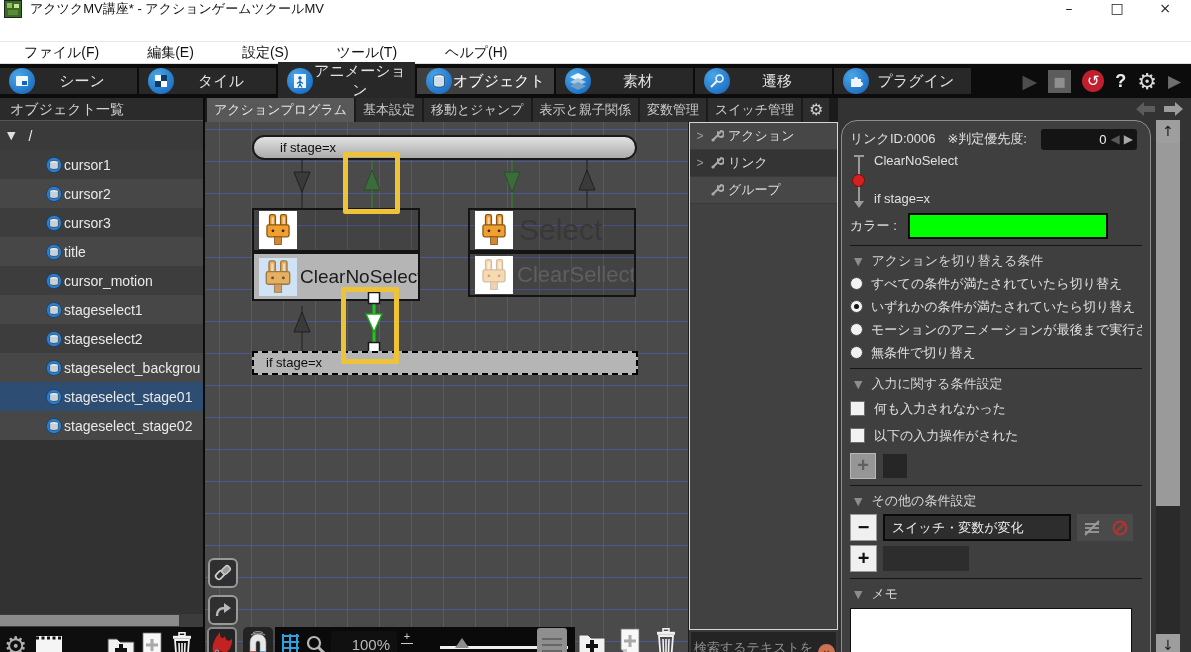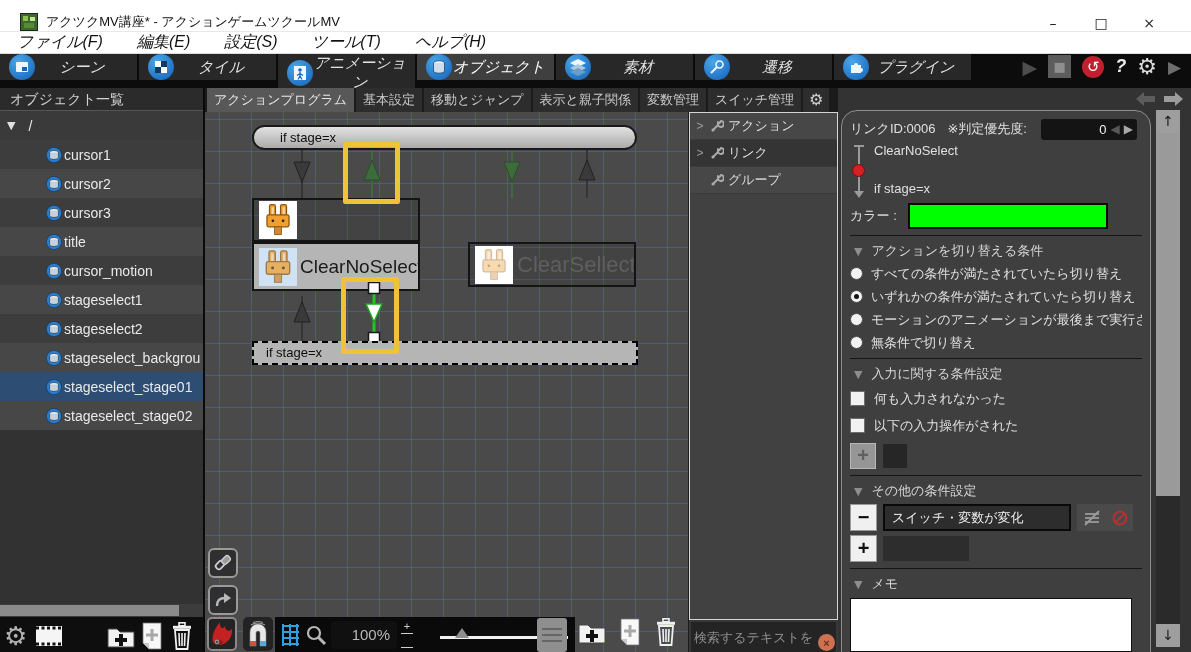--- a/index.html
+++ b/index.html
@@ -1,31 +1,31 @@
 <!DOCTYPE html>
 <html><head>
 <meta charset="utf-8">
 <style>
   *{box-sizing:border-box;margin:0;padding:0;}
   html,body{width:1191px;height:652px;overflow:hidden;}
   body{font-family:"Liberation Sans","DejaVu Sans",sans-serif;background:#222;}
   .app{position:relative;width:1191px;height:652px;background:#333;overflow:hidden;}
 
   
-  .titlebar{height:32px;background:#fff;display:flex;align-items:flex-end;padding:0 20px;border-bottom:1px solid #e8e8e8;}
+  .titlebar{height:42px;background:#fff;display:flex;align-items:flex-start;padding:0 4px;border-bottom:1px solid #e8e8e8;}
   .titlebar .title{font-size:13px;color:#111;margin-left:8px;}
   .win-controls{margin-left:auto;display:flex;gap:28px;padding-right:12px;}
   .win-btn{font-size:14px;color:#222;width:20px;text-align:center;font-family:"DejaVu Sans",sans-serif;}
 
   
   .menubar{height:22px;background:#fff;display:flex;align-items:center;border-bottom:1px solid #ddd;}
-  .menu-item{font-size:16px;color:#111;padding:0 17px;font-style:italic;}
-
-  
-  .toolbar{height:34px;background:#0c0c0c;display:flex;align-items:flex-start;font-style:italic;}
+  .menu-item{font-size:14px;color:#111;padding:0 24px;}
+
+  
+  .toolbar{height:34px;background:#0c0c0c;display:flex;align-items:center;}
   .tb-tab{width:137px;margin-right:2px;background:#282828;display:flex;align-items:center;padding-left:9px;}
   .tb-tab.active{background:#3f3f3f;}
   .tb-tab .lbl{flex:1;text-align:center;padding-right:8px;font-size:15px;color:#e2e2e2;}
   .tb-tab.active .lbl{color:#fff;}
   .tb-circle{width:26px;height:26px;border-radius:50%;background:radial-gradient(circle at 35% 30%,#4aa6e8,#1260b8);display:flex;align-items:center;justify-content:center;flex:0 0 auto;}
   .tb-controls{margin-left:auto;display:flex;align-items:center;gap:11px;padding-right:10px;}
   .g-play1{color:#4d4d4d;font-size:19px;font-family:"DejaVu Sans",sans-serif;}
   .g-stopbtn{width:23px;height:23px;background:#5c5c5c;display:flex;align-items:center;justify-content:center;}
   .g-stop{color:#8f8f8f;font-size:13px;font-family:"DejaVu Sans",sans-serif;}
   .g-undo{width:22px;height:22px;border-radius:50%;background:#c21f2e;color:#fff;font-size:15px;display:flex;align-items:center;justify-content:center;font-family:"DejaVu Sans",sans-serif;}
@@ -485,20 +485,28 @@
             <polygon points="9,10 1,30 17,30" fill="#3a3a3a" stroke="#202020"></polygon>
           </svg>
 
           <div class="action-box ab-dim" style="left:47px;top:86px;width:168px;height:44px">
             <span class="icon-tile">
                 <svg width="34" height="34">
                   <use href="#sym-rabbit"></use>
                 </svg>
               </span>
           </div>
+          <div class="action-box ab-dim" style="left:263px;top:86px;width:168px;height:44px">
+            <span class="icon-tile">
+                <svg width="34" height="34">
+                  <use href="#sym-rabbit"></use>
+                </svg>
+              </span>
+            <span class="an-select">Select</span>
+          </div>
           <div class="action-box ab-sel" style="left:47px;top:130px;width:168px;height:49px">
             <span class="icon-tile blue">
                 <svg width="36" height="36" style="opacity:.75">
                   <use href="#sym-rabbit"></use>
                 </svg>
               </span>
             <span class="an-clearnosel">ClearNoSelect</span>
           </div>
           <div class="action-box ab-dim" style="left:263px;top:130px;width:168px;height:45px">
             <span class="icon-tile">

